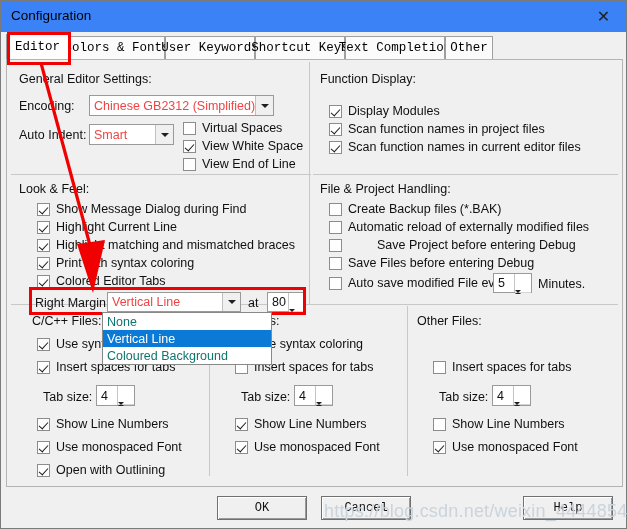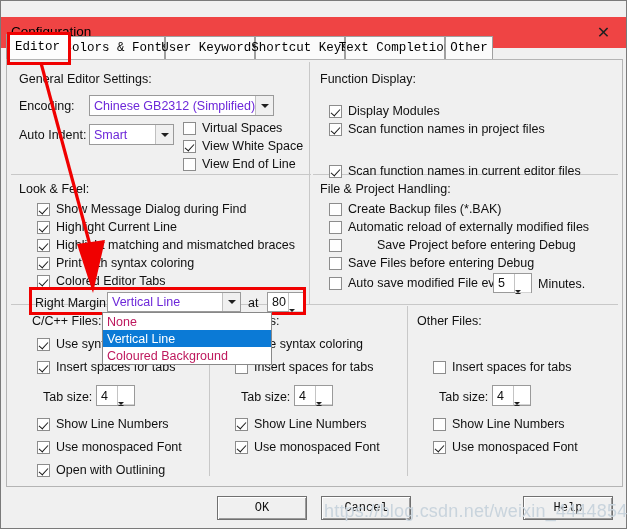--- a/index.html
+++ b/index.html
@@ -12,23 +12,23 @@
   #root {
     position: relative;
     width: 627px; height: 529px;
     background: #f0f0f0;
     box-sizing: border-box;
     border: 1px solid #7a7a7a;
   }
 
   
   #titlebar {
-    position: absolute; left: 0; top: 16px;
+    position: absolute; left: 0; top: 0;
     width: 100%; height: 31px;
-    background: #ef4444;
+    background: #3b82f6;
   }
   #title-text {
     position: absolute; left: 10px; top: 7px;
     font-size: 13.5px; color: #000;
   }
   #close-btn {
     position: absolute; right: 0px; top: 0px;
     width: 45px; height: 31px;
     display: flex; align-items: center; justify-content: center;
     font-size: 16px; color: #202020;
@@ -135,21 +135,21 @@
     position: absolute;
     box-sizing: border-box;
     background: #ffffff;
     border: 1px solid #9a9a9a;
     display: flex; align-items: center;
     cursor: pointer;
   }
   .combo .val {
     flex: 1;
     font-size: 12.5px;
-    color: #6d28d9;
+    color: #ef4444;
     padding-left: 4px;
     white-space: nowrap;
     overflow: hidden;
   }
   .combo .arrow {
     width: 17px;
     height: 100%;
     background: #f0f0f0;
     border-left: 1px solid #c0c0c0;
     display: flex; align-items: center; justify-content: center;
@@ -204,21 +204,21 @@
     position: absolute;
     left: 101px; top: 311px;
     width: 168px;
     background: #ffffff;
     border: 1px solid #888;
     z-index: 40;
   }
   #dropdown .opt {
     height: 17px;
     font-size: 12.5px;
-    color: #be185d;
+    color: #0f766e;
     padding-left: 4px;
     display: flex; align-items: center;
     white-space: nowrap;
     cursor: pointer;
   }
   #dropdown .opt.sel {
     background: #0b7ad6;
     color: #ffffff;
   }
 
@@ -376,21 +376,21 @@
 
     <div class="grp-label" style="left:313px; top:12px;">Function Display:</div>
     <div class="cb on" style="left:322px; top:44px;">
       <span class="box"></span>
       <span class="lbl">Display Modules</span>
     </div>
     <div class="cb on" style="left:322px; top:62px;">
       <span class="box"></span>
       <span class="lbl">Scan function names in project files</span>
     </div>
-    <div class="cb on" style="left:322px; top:80px;margin-top:24px;">
+    <div class="cb on" style="left:322px; top:80px;">
       <span class="box"></span>
       <span class="lbl">Scan function names in current editor files</span>
     </div>
 
     <div class="grp-label" style="left:313px; top:122px;">File &amp; Project Handling:</div>
     <div class="cb" style="left:322px; top:142px;">
       <span class="box"></span>
       <span class="lbl">Create Backup files (*.BAK)</span>
     </div>
     <div class="cb" style="left:322px; top:160px;">

